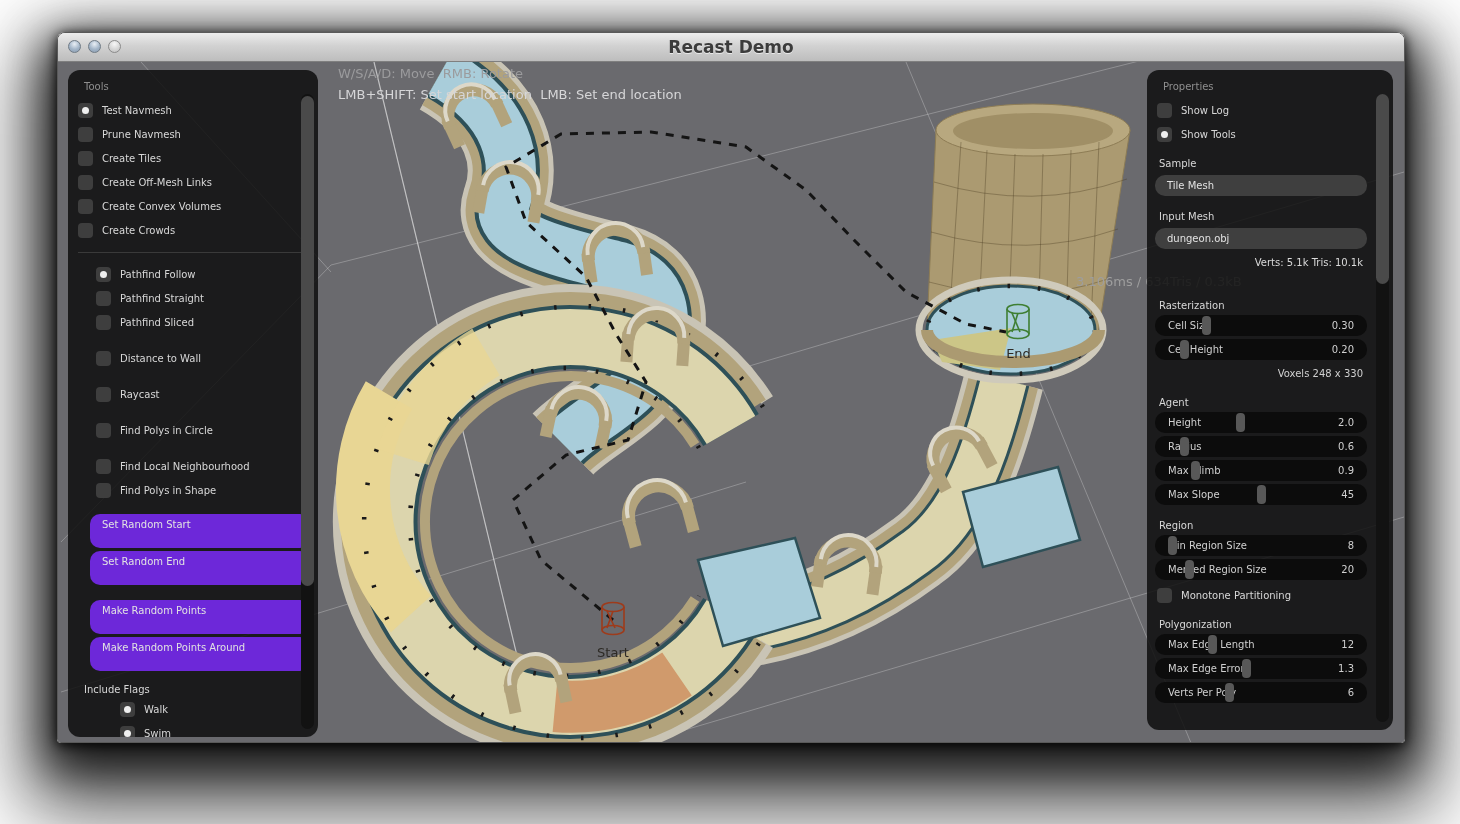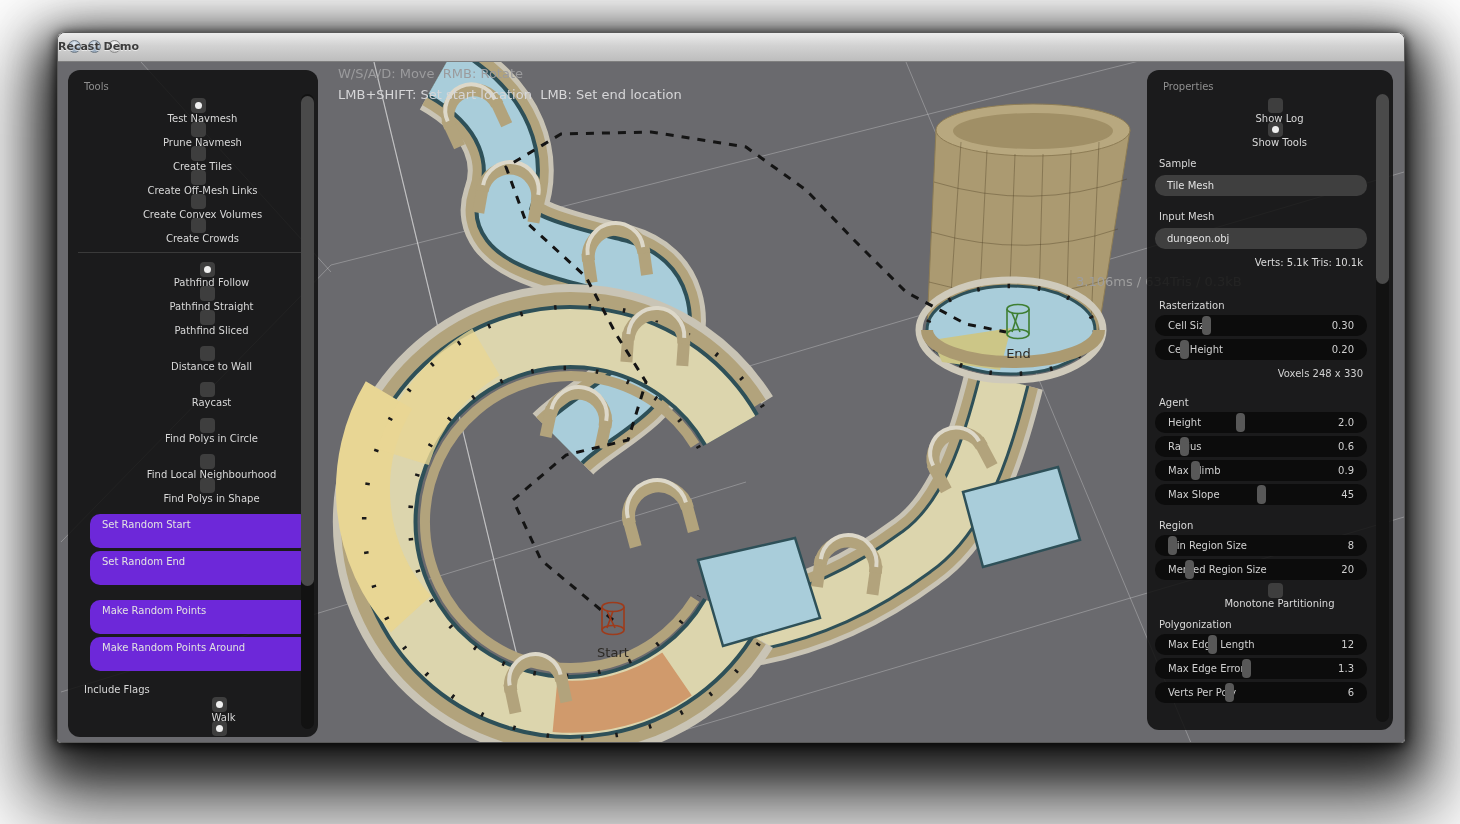--- a/index.html
+++ b/index.html
@@ -2,22 +2,22 @@
 <html><head>
 <meta charset="utf-8">
 <style>
   html,body{margin:0;padding:0;background:#ffffff;width:1460px;height:824px;overflow:hidden;
     font-family:"DejaVu Sans","Liberation Sans",sans-serif;}
   .window{position:absolute;left:57px;top:32px;width:1346px;height:709px;
     border-radius:8px 8px 4px 4px;overflow:hidden;border:1px solid rgba(0,0,0,.65);
     box-shadow:0 40px 80px 30px rgba(0,0,0,.62),0 16px 45px 10px rgba(0,0,0,.8),0 2px 12px rgba(0,0,0,.9);}
   .titlebar{position:relative;height:28px;background:linear-gradient(#ececec,#d2d2d2 45%,#bdbdbd);
     border-bottom:1px solid #7f7f7f;}
-  .title{position:absolute;left:0;right:0;top:0;height:34px;line-height:28px;
-    font-size:11px;font-weight:bold;color:#3c3c3c;text-shadow:0 1px 0 rgba(255,255,255,.6);}
+  .title{position:absolute;left:0;right:0;top:0;height:34px;line-height:28px;text-align:center;
+    font-size:17px;font-weight:bold;color:#3c3c3c;text-shadow:0 1px 0 rgba(255,255,255,.6);}
   .lights{position:absolute;left:10px;top:7px;display:flex;gap:7px;}
   .light{width:13px;height:13px;border-radius:50%;border:1px solid #6f7a85;box-sizing:border-box;
     background:radial-gradient(circle at 50% 28%,#eef3f8,#a9bac d 55%,#8da0b4);}
   .light.l1,.light.l2{background:radial-gradient(circle at 50% 28%,#e9eff5,#a3b5c8 55%,#8a9cb0);}
   .light.l3{background:radial-gradient(circle at 50% 28%,#f7f7f7,#d6d6d6 55%,#bfbfbf);border-color:#8a8a8a;}
   .content{position:relative;width:1346px;height:681px;background:#6a6a6e;}
   .scene{position:absolute;left:0;top:0;width:100%;height:100%;}
   .overlay{position:absolute;font-size:13px;pointer-events:none;white-space:pre;}
   .help1{left:280px;top:4px;color:#9b9b9d;}
   .help2{left:280px;top:25px;color:#d6d6d8;}
@@ -25,21 +25,21 @@
   .mark-label{color:#2d2a25;z-index:1;text-align:center;}
   .start-label{left:525px;top:583px;width:60px;}
   .end-label{left:933px;top:284px;width:55px;}
 
   
   .panel{position:absolute;top:8px;background:rgba(12,12,12,.84);border-radius:12px;z-index:5;
     color:#d8d8d8;font-size:10px;overflow:hidden;}
   .panel.tools{left:10px;width:250px;height:667px;}
   .panel.props{left:1089px;width:246px;height:660px;}
   .panel-title{color:#8f8f8f;padding:11px 0 6px 16px;}
-  .row{display:flex;align-items:center;height:24px;padding-left:10px;flex-direction:column;}
+  .row{display:flex;align-items:center;height:24px;padding-left:10px;}
   .row.sub{padding-left:28px;}
   .row.flag{padding-left:20px;margin-left:32px;}
   .gap12{margin-top:12px;}
   .cb{width:15px;height:15px;border-radius:4px;background:#3e3e3e;flex:0 0 auto;position:relative;}
   .cb.checked::after{content:"";position:absolute;left:4px;top:4px;width:7px;height:7px;border-radius:50%;background:#efefef;}
   .row .lbl{margin-left:9px;}
   .sep{height:1px;background:#3a3a3a;margin:10px 10px 9px 10px;}
   .btn{display:block;height:34px;line-height:21px;border-radius:10px;background:#6d28d9;color:#e2e2e2;
     margin:0 8px 3px 22px;padding-left:12px;cursor:pointer;}
   .flags-label{padding:10px 0 2px 16px;color:#d8d8d8;}

